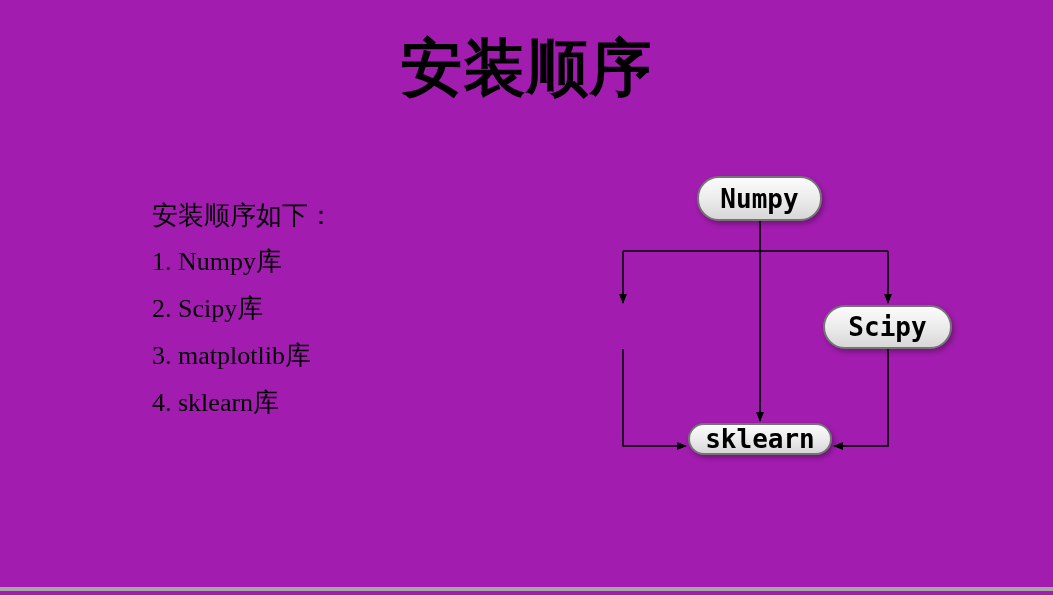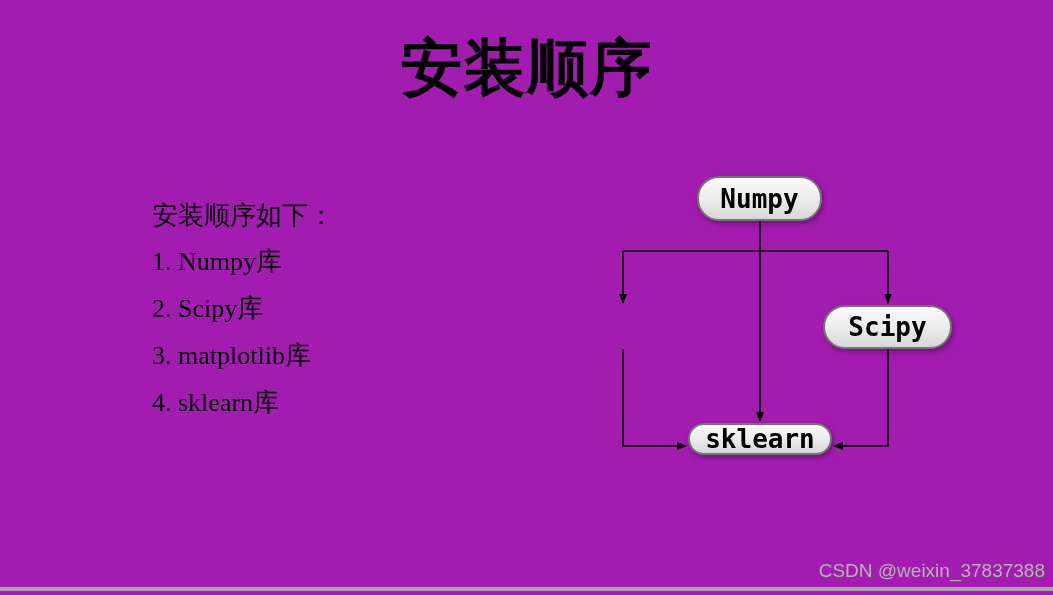--- a/index.html
+++ b/index.html
@@ -128,16 +128,15 @@
       <span>Numpy</span>
     </div>
     <div class="node node-scipy">
       <span>Scipy</span>
     </div>
     <div class="node node-sklearn">
       <span>sklearn</span>
     </div>
   </div>
 
-  <div class="watermark">CSDN @weixin_37837388</div>
   <div class="bottom-bar"></div>
 
 </div>
 
 </body></html>

